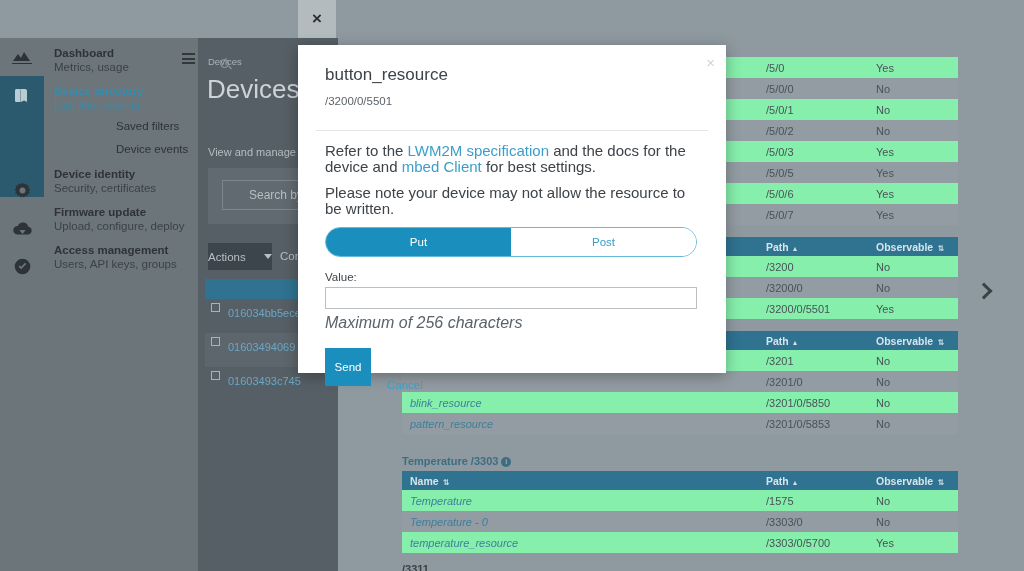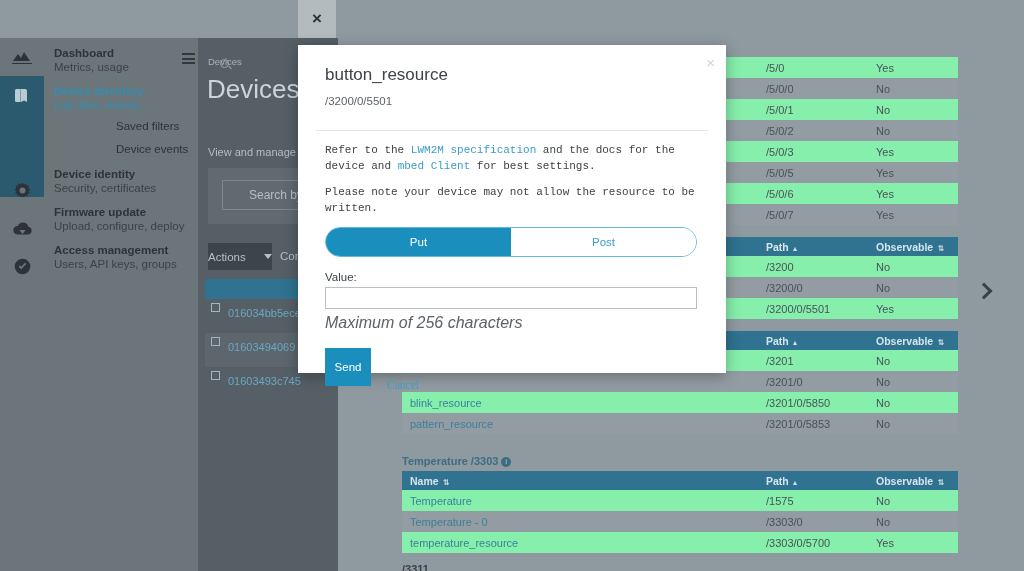--- a/index.html
+++ b/index.html
@@ -125,21 +125,21 @@
   .rtbl { width: 556px; border-collapse: collapse; }
   .rtbl th {
     background: #2f7390; color: #d6e5ec; font-size: 10.5px; font-weight: 700;
     text-align: left; height: 19px; padding: 0 8px;
   }
   .rtbl td {
     font-size: 11px; height: 21px; padding: 0 8px; color: #4a5258;
   }
   .rtbl tr.odd td { background: #86efac; }
   .rtbl tr.even td { background: #929ca2; }
-  .rtbl td.name a { color: #3d7f9c; text-decoration: none; }
+  .rtbl td.name a { color: #3d7f9c; text-decoration: none; font-style: italic; }
   .col-path { width: 110px; }
   .col-obs  { width: 90px; }
   .grp-title { font-size: 11px; font-weight: 700; color: #3d6d83; margin: 9px 0 4px 0; }
   .info-dot {
     display: inline-block; width: 10px; height: 10px; border-radius: 50%;
     background: #3d6d83; color: #9aa4aa; font-size: 8px; font-weight: 700;
     text-align: center; line-height: 10px; margin-left: 3px; vertical-align: 1px;
   }
   .plain-label { font-size: 11px; font-weight: 700; color: #3a4146; margin: 10px 0 3px 0; }
   .spacer { height: 12px; }
@@ -156,21 +156,21 @@
     z-index: 50;
   }
   .modal-close {
     position: absolute; right: 11px; top: 10px; font-size: 15px; color: #cfd4d7;
     cursor: pointer; line-height: 1;
   }
   .modal-title { position: absolute; left: 27px; top: 20px; font-size: 17px; color: #3d4348; font-weight: 400; }
   .modal-path  { position: absolute; left: 27px; top: 50px; font-size: 11.5px; color: #5b6369; }
   .modal-hr { position: absolute; left: 18px; top: 85px; width: 392px; height: 1px; background: #e2e5e7; }
   .modal-body { position: absolute; left: 27px; top: 98px; width: 374px; }
-  .mtext { font-size: 11px; color: #3d4348; line-height: 15.5px; margin: 0 0 11px 0; font-family: Liberation Mono, monospace; }
+  .mtext { font-size: 15px; color: #3d4348; line-height: 15.5px; margin: 0 0 11px 0; }
   .mtext a { color: #3a9ec9; text-decoration: none; }
 
   .toggle {
     display: flex; width: 372px; height: 30px; border: 1px solid #63b9d9;
     border-radius: 15px; overflow: hidden; margin-bottom: 14px;
   }
   .toggle div {
     flex: 1; display: flex; align-items: center; justify-content: center;
     font-size: 11.5px; cursor: pointer;
   }
@@ -184,21 +184,21 @@
   }
   .hint { font-size: 16px; color: #5b6369; font-style: italic; margin: 5px 0 11px 0; }
   .btn-row { display: flex; align-items: center; gap: 16px; }
   .btn-send {
     background: #1a8fbd; color: #fff; font-size: 11.5px; border: none;
     width: 46px; height: 38px; cursor: pointer;
     font-family: "Liberation Sans", sans-serif;
   }
   .btn-cancel {
     background: none; border: none; color: #3a9ec9; font-size: 11.5px; cursor: pointer;
-    font-family: Liberation Serif, serif; padding: 0; margin-top: 36px;
+    font-family: Liberation Sans, sans-serif; padding: 0; margin-top: 36px;
   }
 </style>
 </head>
 <body>
 
 <div id="root">
 
   <div class="bg-page">
 
     <div class="close-chip">×</div>

